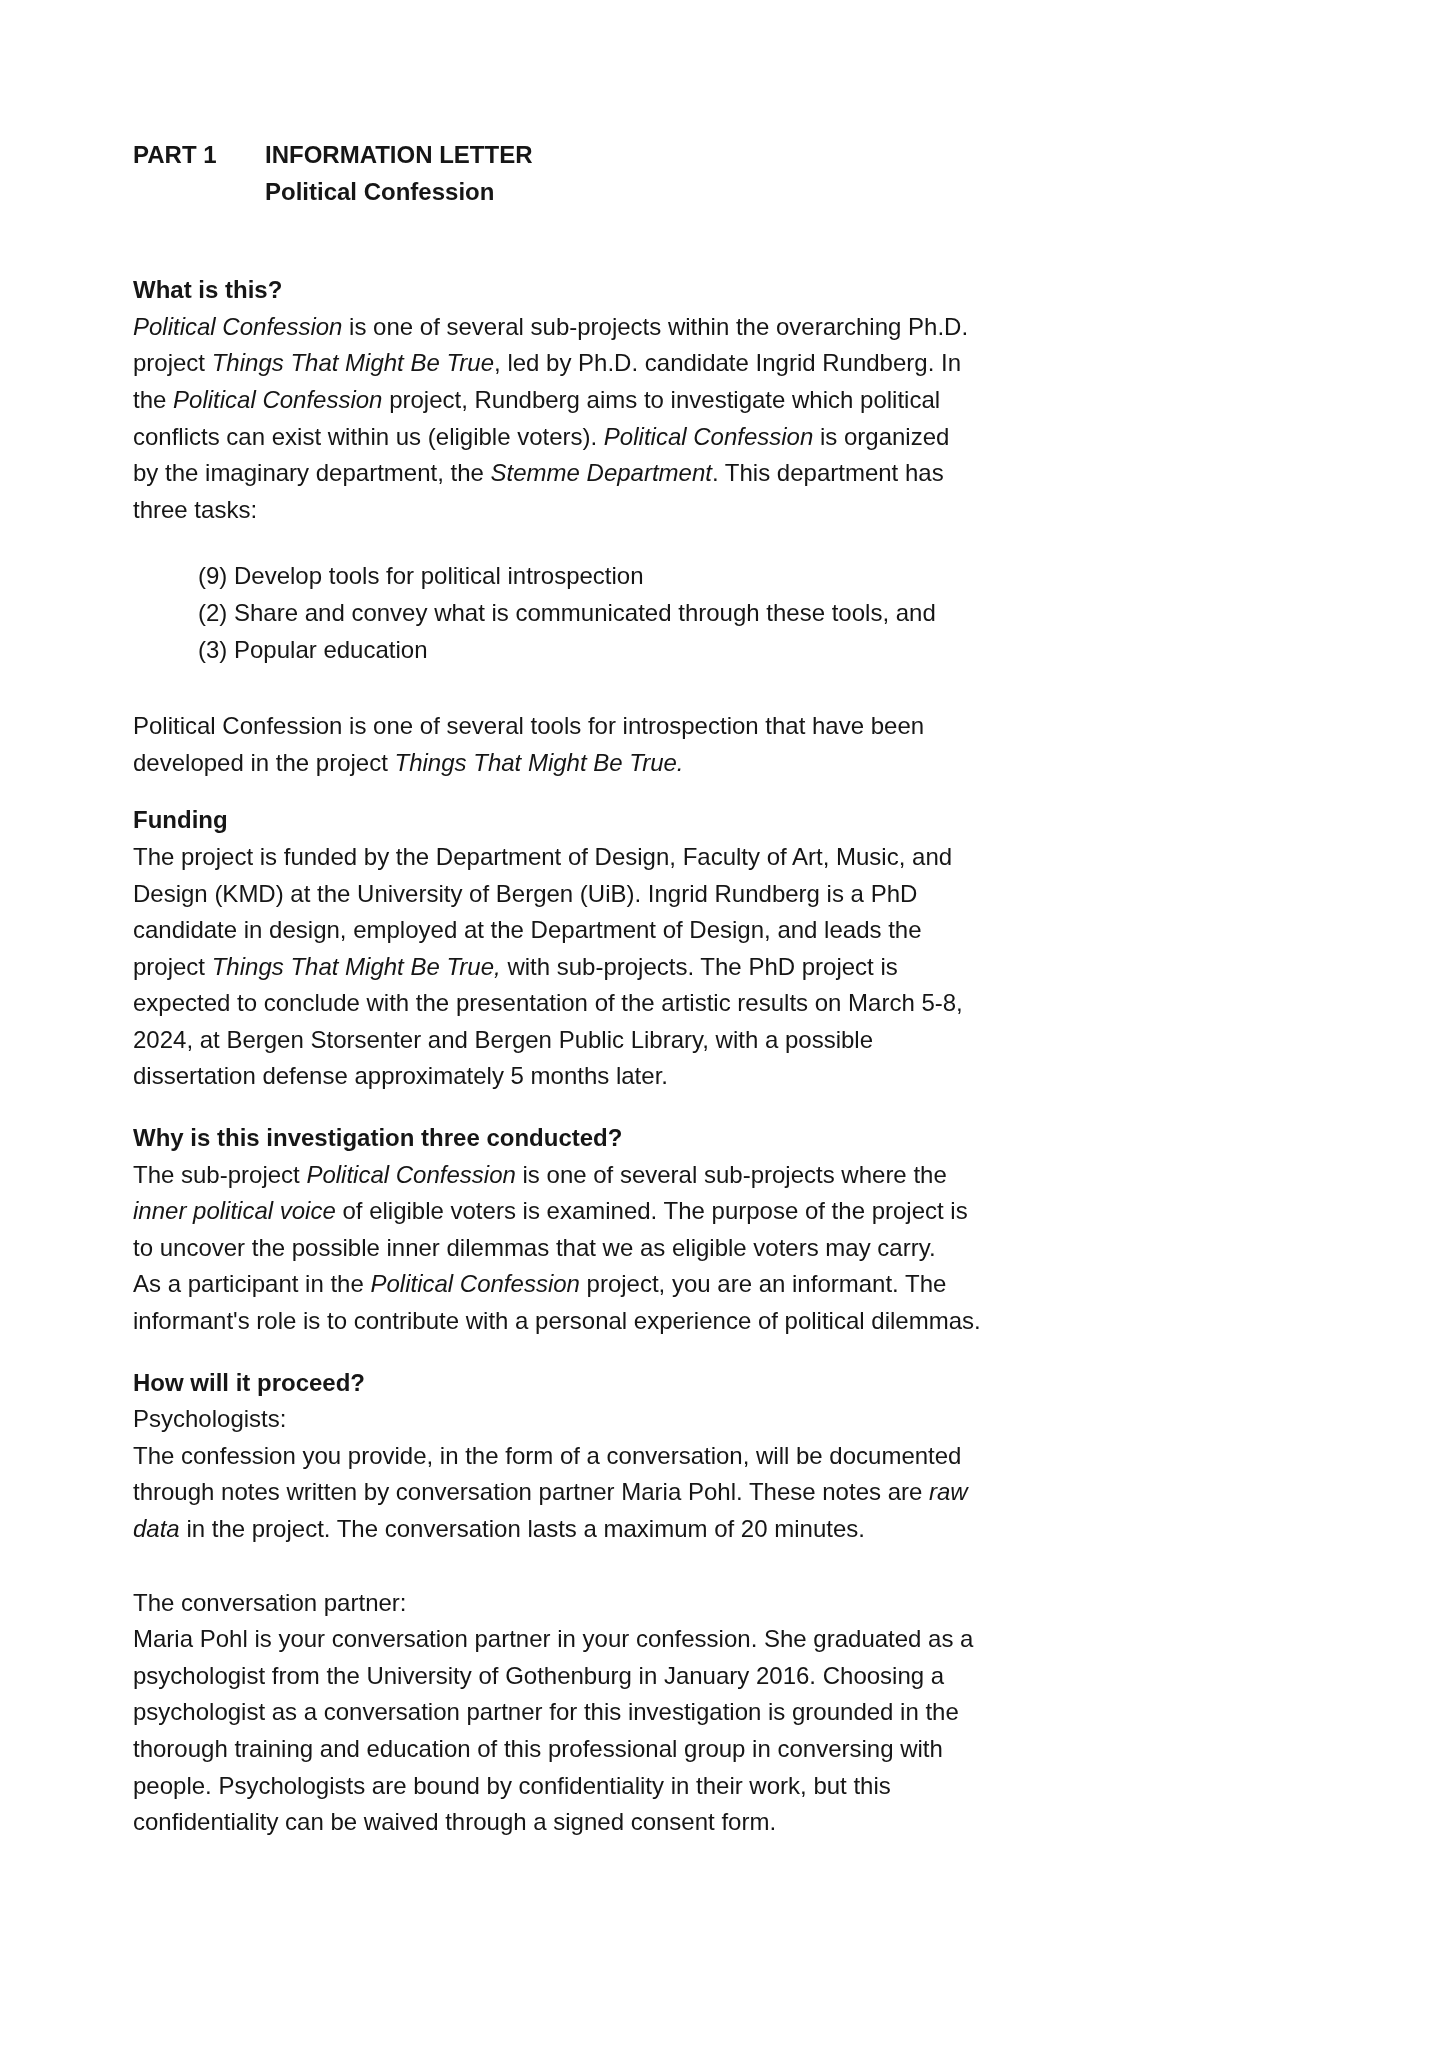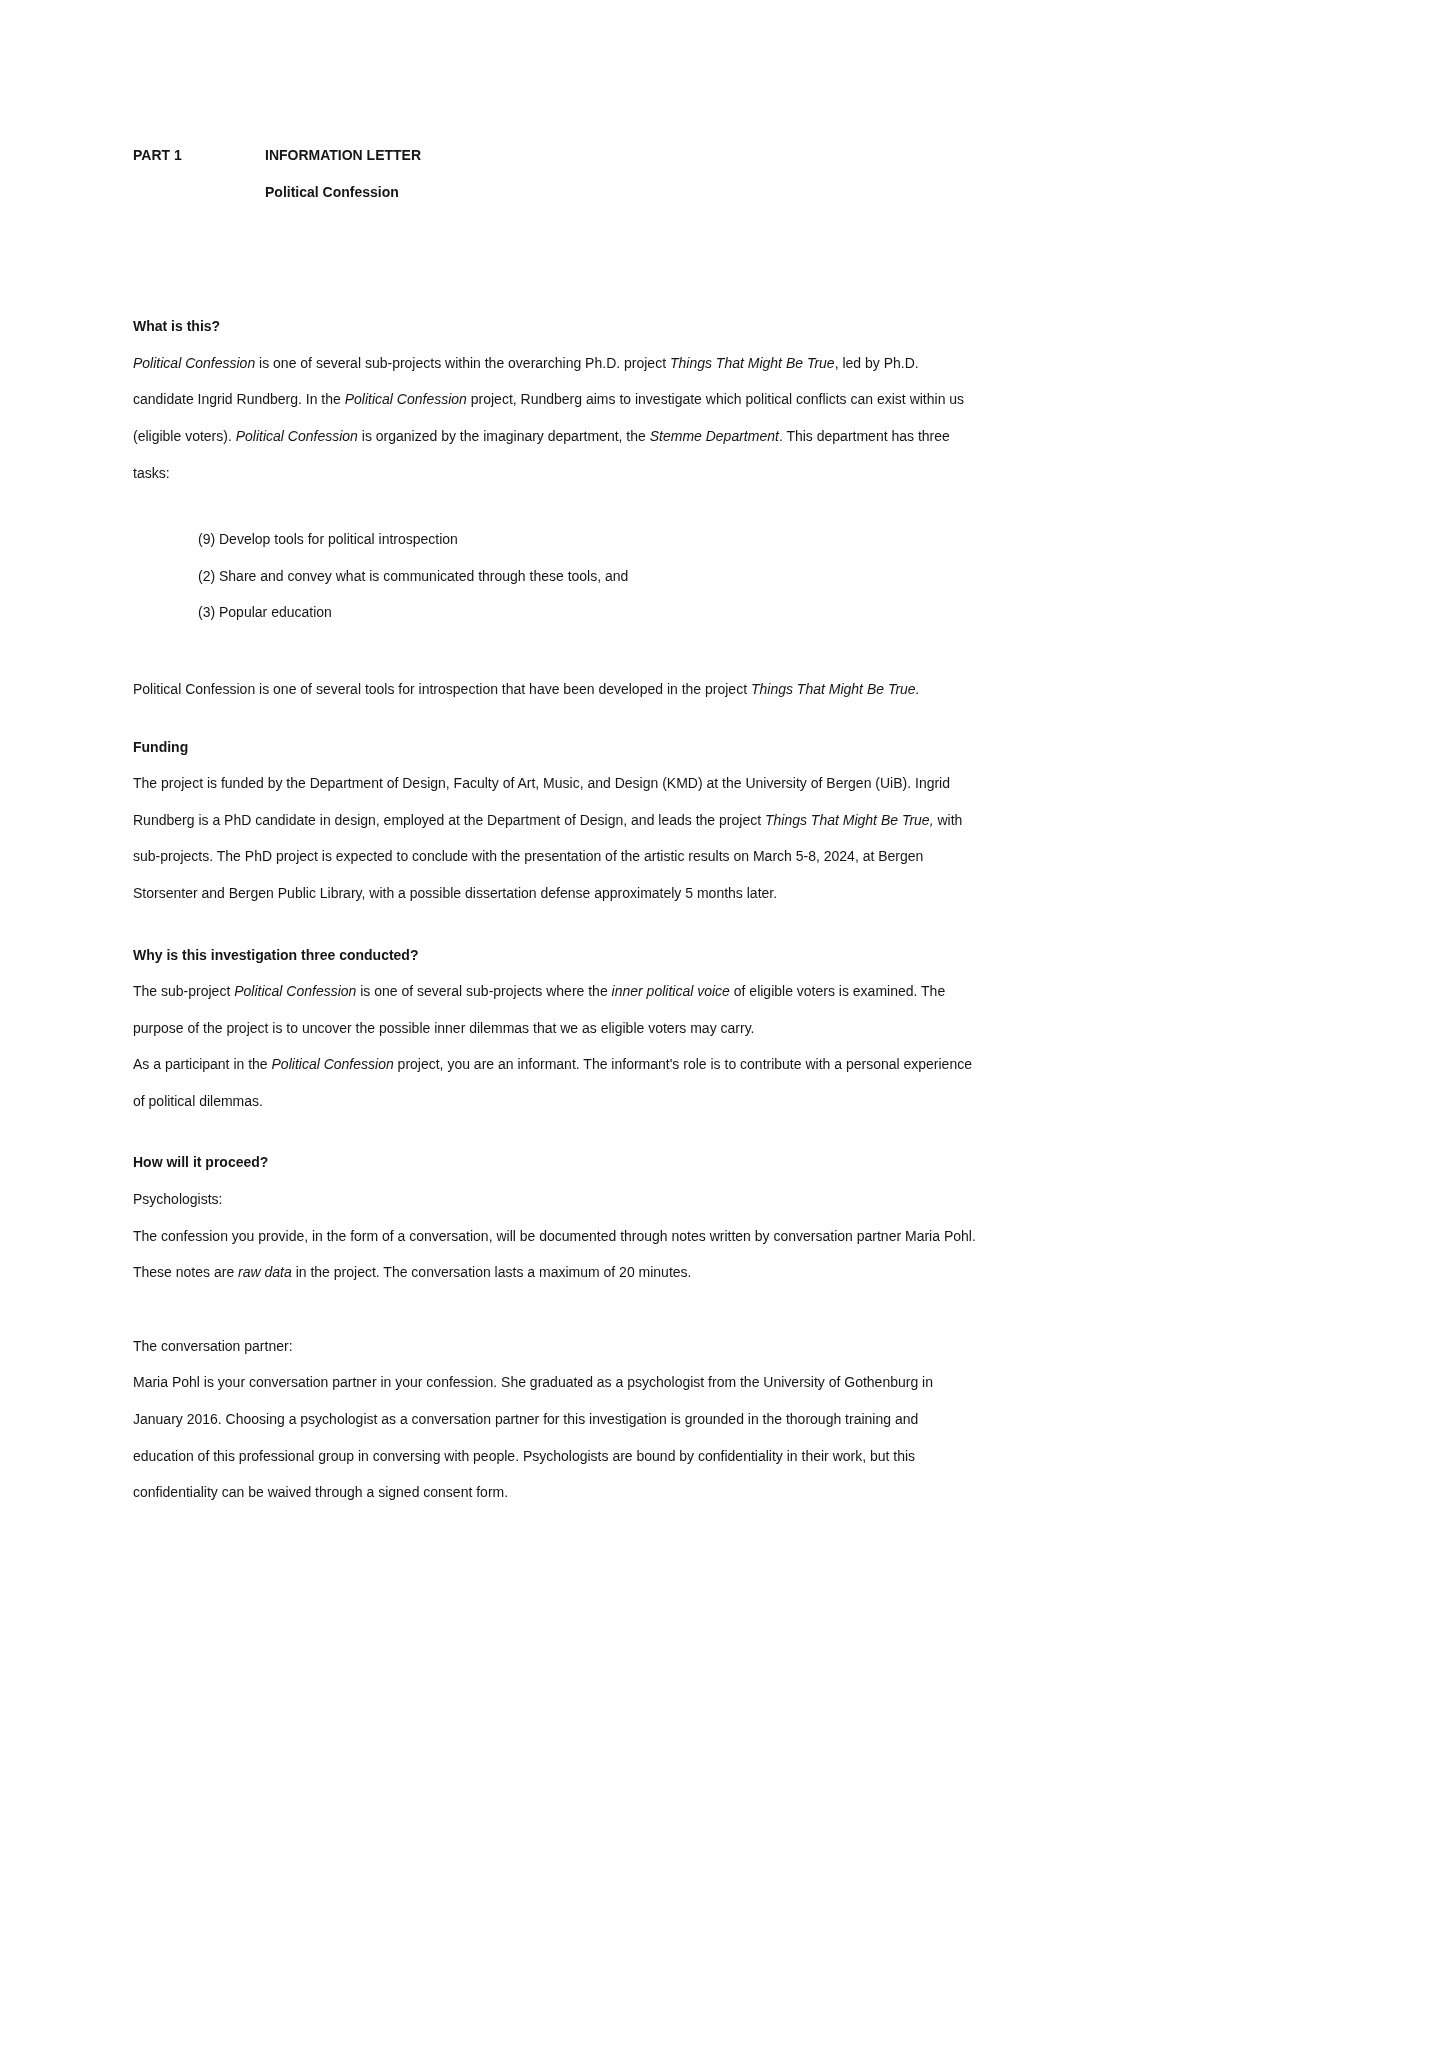--- a/index.html
+++ b/index.html
@@ -14,32 +14,32 @@
     background: #ffffff;
     overflow: hidden;
     font-family: "Liberation Sans", "DejaVu Sans", sans-serif;
     color: #161616;
   }
   .content {
     position: absolute;
     left: 133px;
     top: 137px;
     width: 848px;
-    font-size: 14px;
+    font-size: 24px;
     line-height: 36.6px;
   }
   .it { font-style: italic; }
 
   .header-row { display: flex; }
   .header-col-label { width: 132px; flex: 0 0 132px; font-weight: bold; }
   .header-col-title { font-weight: bold; }
 
   .heading { font-weight: bold; }
 
-  .mt-what     { margin-top: 98px; }
+  .mt-what     { margin-top: 62px; }
   .mt-list     { margin-top: 30px; }
   .mt-tools    { margin-top: 40px; }
   .mt-funding  { margin-top: 21px; }
   .mt-why      { margin-top: 25px; }
   .mt-how      { margin-top: 25px; }
   .mt-partner  { margin-top: 37px; }
 
   .task-list { }
   .task-item { padding-left: 65px; }
 

